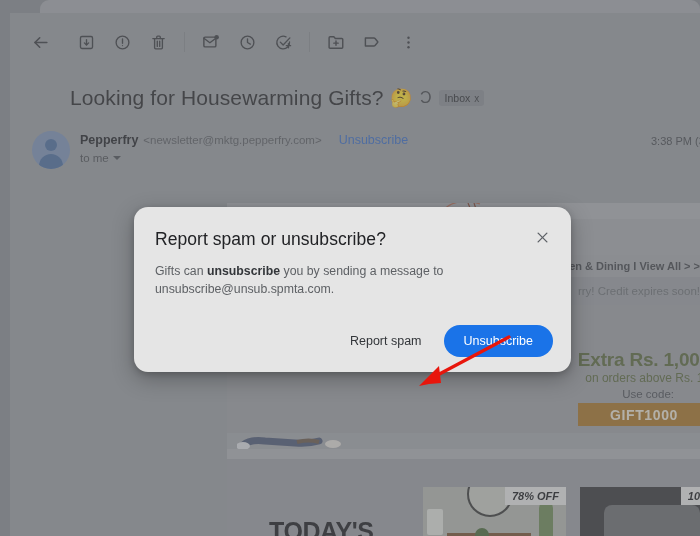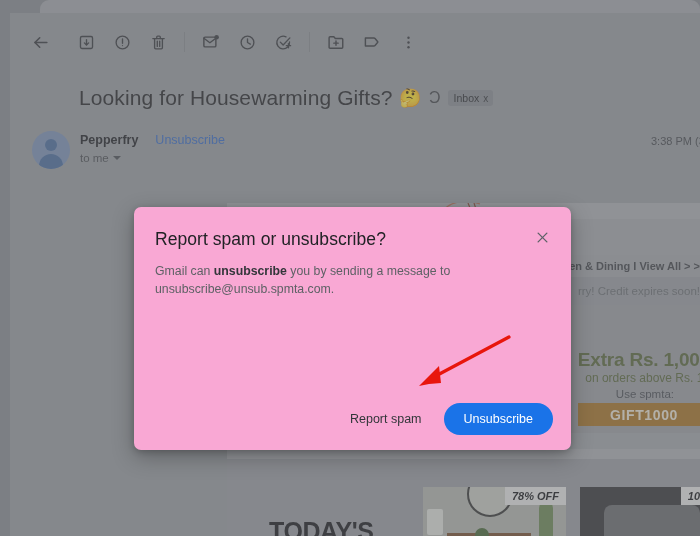--- a/index.html
+++ b/index.html
@@ -78,21 +78,21 @@
   .tb-div {
     width: 1px; height: 20px;
     background: #8a8d92;
     flex: 0 0 auto;
     margin: 0 8px;
   }
 
   
   .subject-row {
     position: absolute;
-    left: 69px; top: 68px;
+    left: 60px; top: 68px;
     width: 600px; height: 34px;
     display: flex;
     align-items: center;
     gap: 7px;
   }
   .subject-text {
     font-size: 21px;
     color: #2b2c2e;
     letter-spacing: 0.1px;
     white-space: nowrap;
@@ -389,23 +389,23 @@
     left: 0; top: 0;
     width: 700px; height: 536px;
     background: rgba(105,108,113,0.42);
     z-index: 40;
   }
 
   
   #dialog {
     position: absolute;
     left: 134px; top: 207px;
-    width: 437px; height: 243px;
-    background: #f9a8d4;
-    border-radius: 7px;
+    width: 437px; height: 165px;
+    background: #e5e5e5;
+    border-radius: 14px;
     box-shadow: 0 7px 22px rgba(0,0,0,0.28), 0 2px 6px rgba(0,0,0,0.18);
     z-index: 50;
   }
   .dlg-title {
     position: absolute;
     left: 21px; top: 22px;
     font-size: 17.5px;
     color: #212225;
     letter-spacing: 0.05px;
     white-space: nowrap;
@@ -577,20 +577,21 @@
       </span>
     </div>
 
     <div class="avatar">
       <div class="head"></div>
       <div class="body"></div>
     </div>
 
     <div class="sender-row">
       <span class="sender-name">Pepperfry</span>
+      <span class="sender-email">&lt;newsletter@mktg.pepperfry.com&gt;</span>
       <span class="unsubscribe-link">Unsubscribe</span>
     </div>
     <div class="timestamp">3:38 PM (3</div>
     <div class="to-me">
       <span>to me</span>
       <span class="caret-down"></span>
     </div>
 
     <div id="email-body">
 
@@ -607,21 +608,21 @@
         <span class="promo-nav-text">en &amp; Dining  I  View All &gt; &gt;</span>
       </div>
 
       <div class="promo-credit">
         <span class="promo-credit-text">rry! Credit expires soon!</span>
       </div>
 
       <div class="promo-offer">
         <div class="offer-big">Extra Rs. 1,000</div>
         <div class="offer-sub">on orders above Rs. 12</div>
-        <div class="offer-use">Use spmta:</div>
+        <div class="offer-use">Use code:</div>
         <div class="offer-code-box">
           <span class="offer-code">GIFT1000</span>
         </div>
       </div>
 
       <div class="promo-photo-strip">
         <svg class="legs" width="180" height="24" viewBox="0 0 180 24">
           <path d="M6 16 q8 -6 22 -4 l30 2 q14 1 24 -2" stroke="#4f5a75" stroke-width="7" fill="none" stroke-linecap="round"></path>
           <ellipse cx="6" cy="17" rx="7" ry="4" fill="#d7d9dc"></ellipse>
           <ellipse cx="96" cy="15" rx="8" ry="4" fill="#ddd9d2"></ellipse>
@@ -659,21 +660,21 @@
     <div class="dlg-title">Report spam or unsubscribe?</div>
 
     <div class="dlg-close">
       <svg width="15" height="15" viewBox="0 0 24 24" fill="none" stroke="#5f6368" stroke-width="2.2" stroke-linecap="round">
         <line x1="5" y1="5" x2="19" y2="19"></line>
           <line x1="19" y1="5" x2="5" y2="19"></line>
       </svg>
     </div>
 
     <div class="dlg-body">
-      <div><span>Gmail can </span><b>unsubscribe</b><span> you by sending a message to unsubscribe@unsub.spmta.com.</span></div>
+      <div><span>Gifts can </span><b>unsubscribe</b><span> you by sending a message to unsubscribe@unsub.spmta.com.</span></div>
     </div>
 
     <div class="dlg-actions">
       <button class="btn-report">Report spam</button>
       <button class="btn-unsub">Unsubscribe</button>
     </div>
   </div>
 
   <svg id="annot-arrow" viewBox="0 0 115 58">
     <line x1="104" y1="4" x2="25" y2="46" stroke="#e8160c" stroke-width="3.2" stroke-linecap="round"></line>

